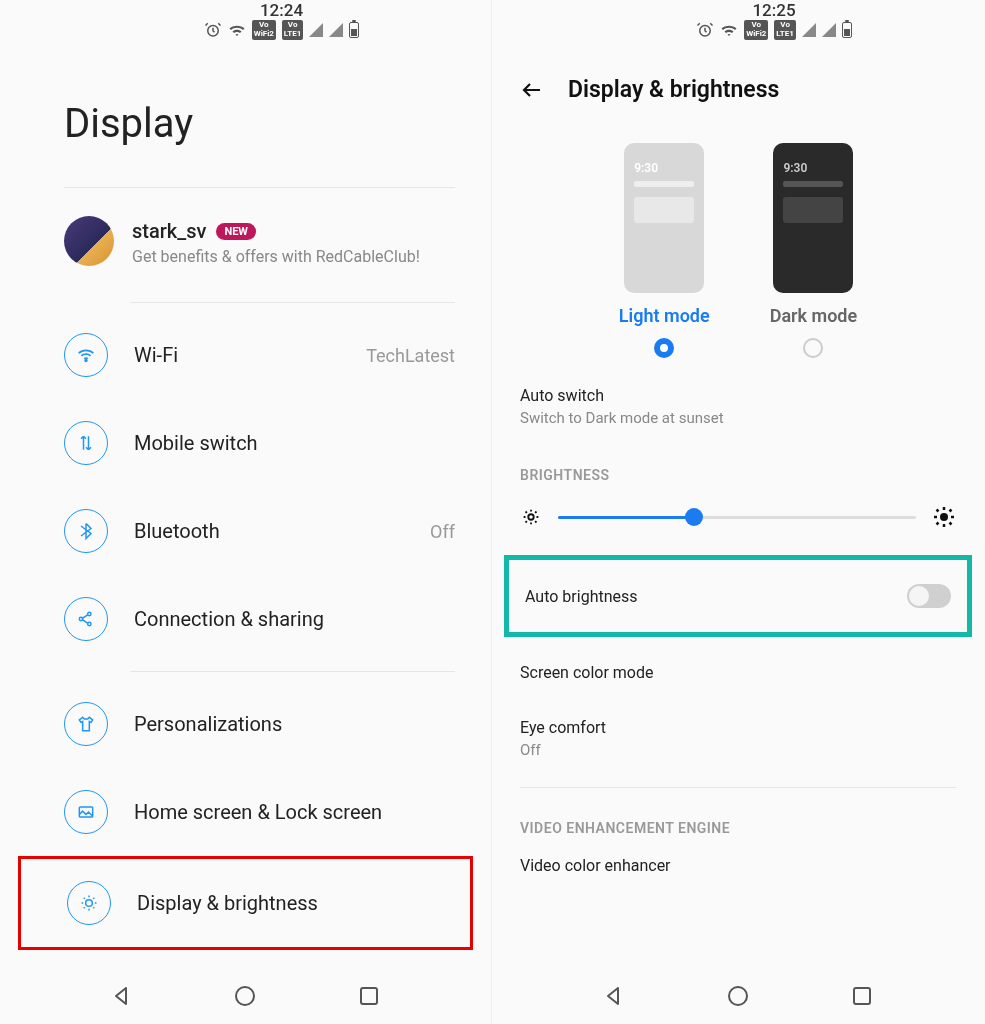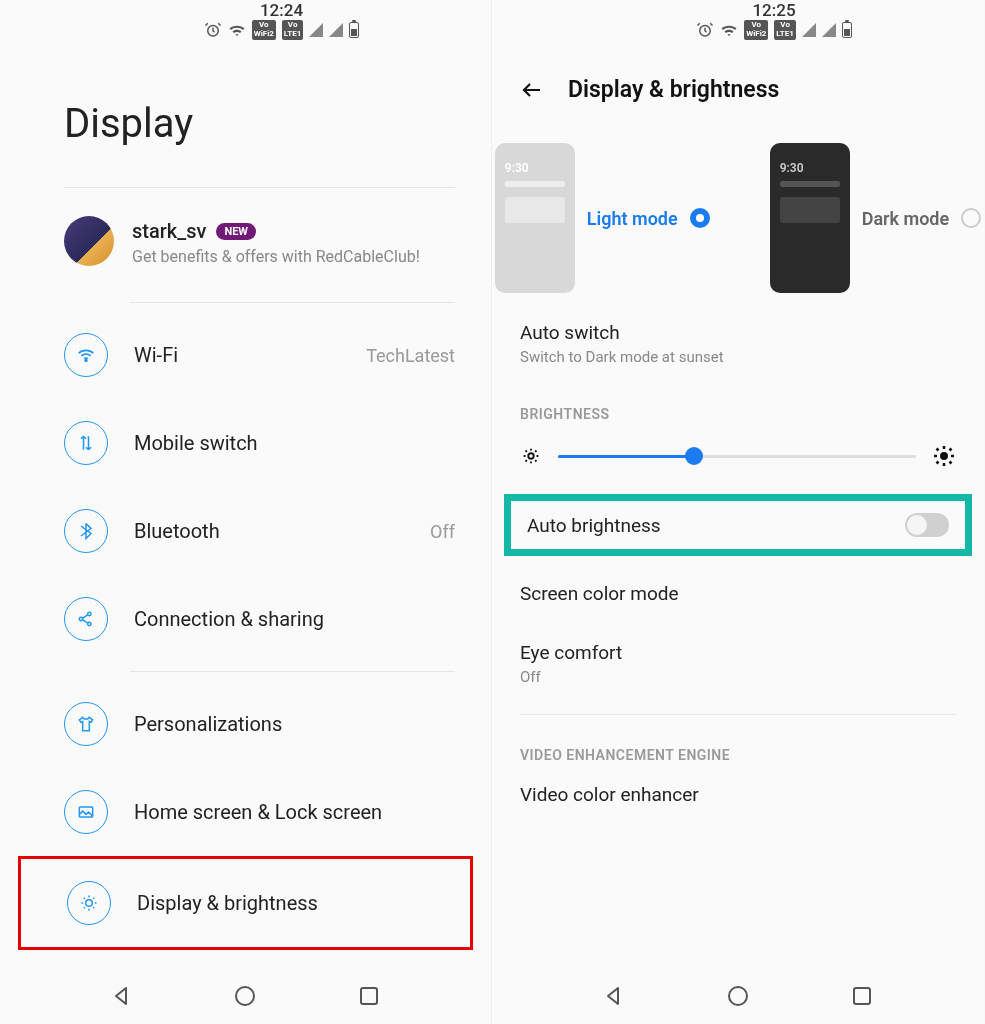--- a/index.html
+++ b/index.html
@@ -75,21 +75,21 @@
   }
   .avatar {
     width: 50px; height: 50px; border-radius: 50%;
     background: linear-gradient(135deg, #4a3a7a 0%, #2a2a5a 60%, #e8b050 60%, #d89030 100%);
     flex-shrink: 0;
   }
   .profile-text { flex: 1; }
   .profile-name-row { display:flex; align-items:center; gap:10px; }
   .profile-name { font-size: 20px; font-weight: 500; color: #222; }
   .new-badge {
-    font-size: 11px; font-weight: 700; color: #fff; background: #701a75;
+    font-size: 11px; font-weight: 700; color: #fff; background: #be185d;
     padding: 2px 8px; border-radius: 10px;
   }
   .profile-sub { font-size: 16px; color: #888; margin-top: 4px; }
   .inner-divider { height:1px; background:#e6e6e6; margin: 8px 36px 8px 130px; }
 
   .setting-row {
     display: flex; align-items: center; gap: 26px;
     padding: 22px 36px 22px 64px;
     position: relative;
   }
@@ -122,21 +122,21 @@
     display: flex; align-items: center; gap: 24px;
     padding: 36px 28px 20px 28px;
   }
   .back-arrow { width: 24px; height: 24px; }
   .header-title { font-size: 23px; font-weight: 600; color: #111; }
 
   .theme-row {
     display: flex; justify-content: center; gap: 60px;
     padding: 20px 0 10px;
   }
-  .theme-option { display:flex; flex-direction:row; align-items:center; gap:12px; }
+  .theme-option { display:flex; flex-direction:column; align-items:center; gap:12px; }
   .phone-mock {
     width: 80px; height: 150px; border-radius: 10px;
     display:flex; flex-direction:column; padding: 18px 10px;
   }
   .phone-light { background: #d8d8d8; }
   .phone-dark { background: #2a2a2a; }
   .mock-time { font-size: 12px; font-weight:600; margin-bottom:6px; }
   .phone-light .mock-time { color:#fff; }
   .phone-dark .mock-time { color:#ccc; }
   .mock-bar { height: 6px; border-radius:2px; margin-bottom:10px; }
@@ -148,21 +148,21 @@
   .theme-label { font-size: 18px; font-weight:600; }
   .theme-label.active { color:#1a7cf0;text-align:center; }
   .theme-label.inactive { color:#666; }
   .radio { width:20px; height:20px; border-radius:50%; border:2px solid #ccc; display:flex; align-items:center; justify-content:center; }
   .radio.selected { border-color:#1a7cf0; background:#1a7cf0; }
   .radio.selected::after { content:''; width:8px; height:8px; border-radius:50%; background:#fff; }
 
   .option-row {
     padding: 18px 28px;
   }
-  .option-title { font-size: 19px; color:#222; }
+  .option-title { font-size: 16px; color:#222; }
   .option-sub { font-size: 15px; color:#888; margin-top:4px; }
 
   .section-header {
     font-size: 14px; font-weight:600; color:#999; letter-spacing:0.5px;
     padding: 22px 28px 14px;
   }
 
   .brightness-slider-row {
     display:flex; align-items:center; gap:16px;
     padding: 8px 28px 18px;
@@ -172,23 +172,23 @@
   }
   .slider-fill {
     position:absolute; left:0; top:0; bottom:0; width:38%; background:#1a7cf0; border-radius:2px;
   }
   .slider-thumb {
     position:absolute; left:38%; top:50%; transform:translate(-50%,-50%);
     width:18px; height:18px; border-radius:50%; background:#1a7cf0;
   }
 
   .auto-bright-box {
-    border: 7px solid #14b8a6;
+    border: 5px solid #14b8a6;
     margin: 8px 12px;
-    padding: 12px 16px;
+    padding: 24px 16px;
     display:flex; align-items:center; justify-content:space-between;
   }
   .toggle {
     width:44px; height:24px; border-radius:12px; background:#d0d0d0; position:relative;
   }
   .toggle::after {
     content:''; position:absolute; width:20px; height:20px; border-radius:50%;
     background:#f5f5f5; top:2px; left:2px;
   }
 

